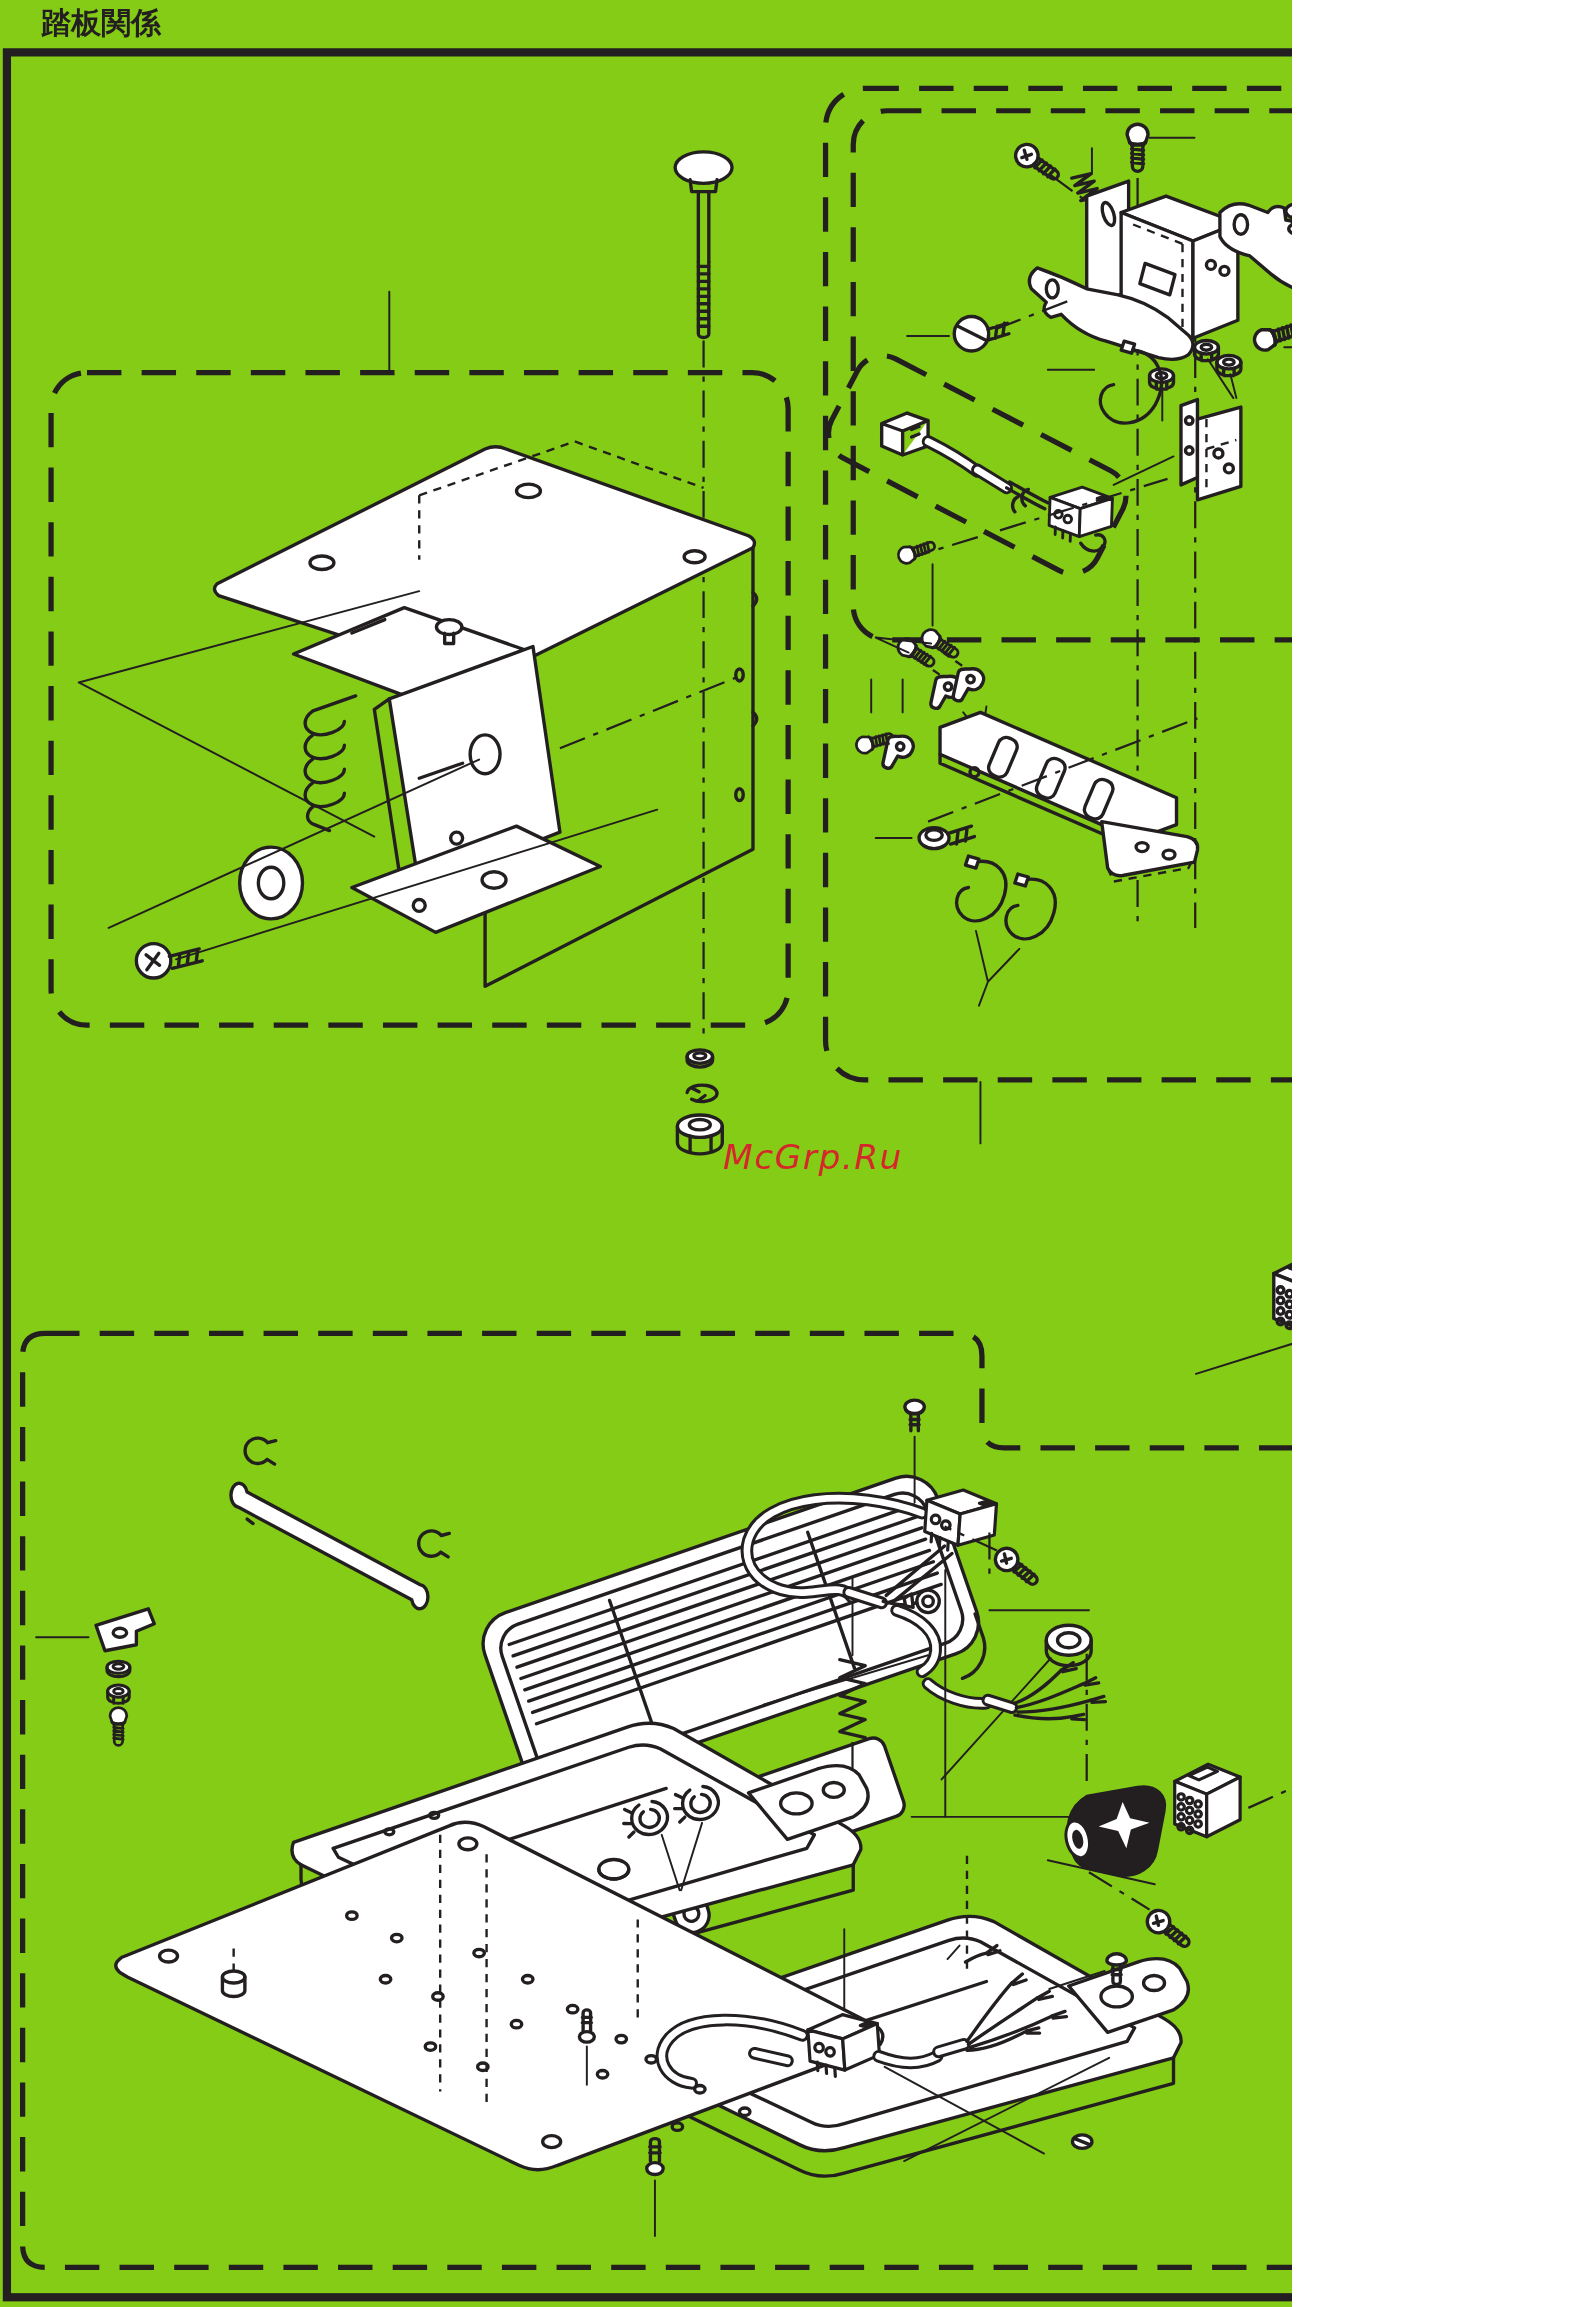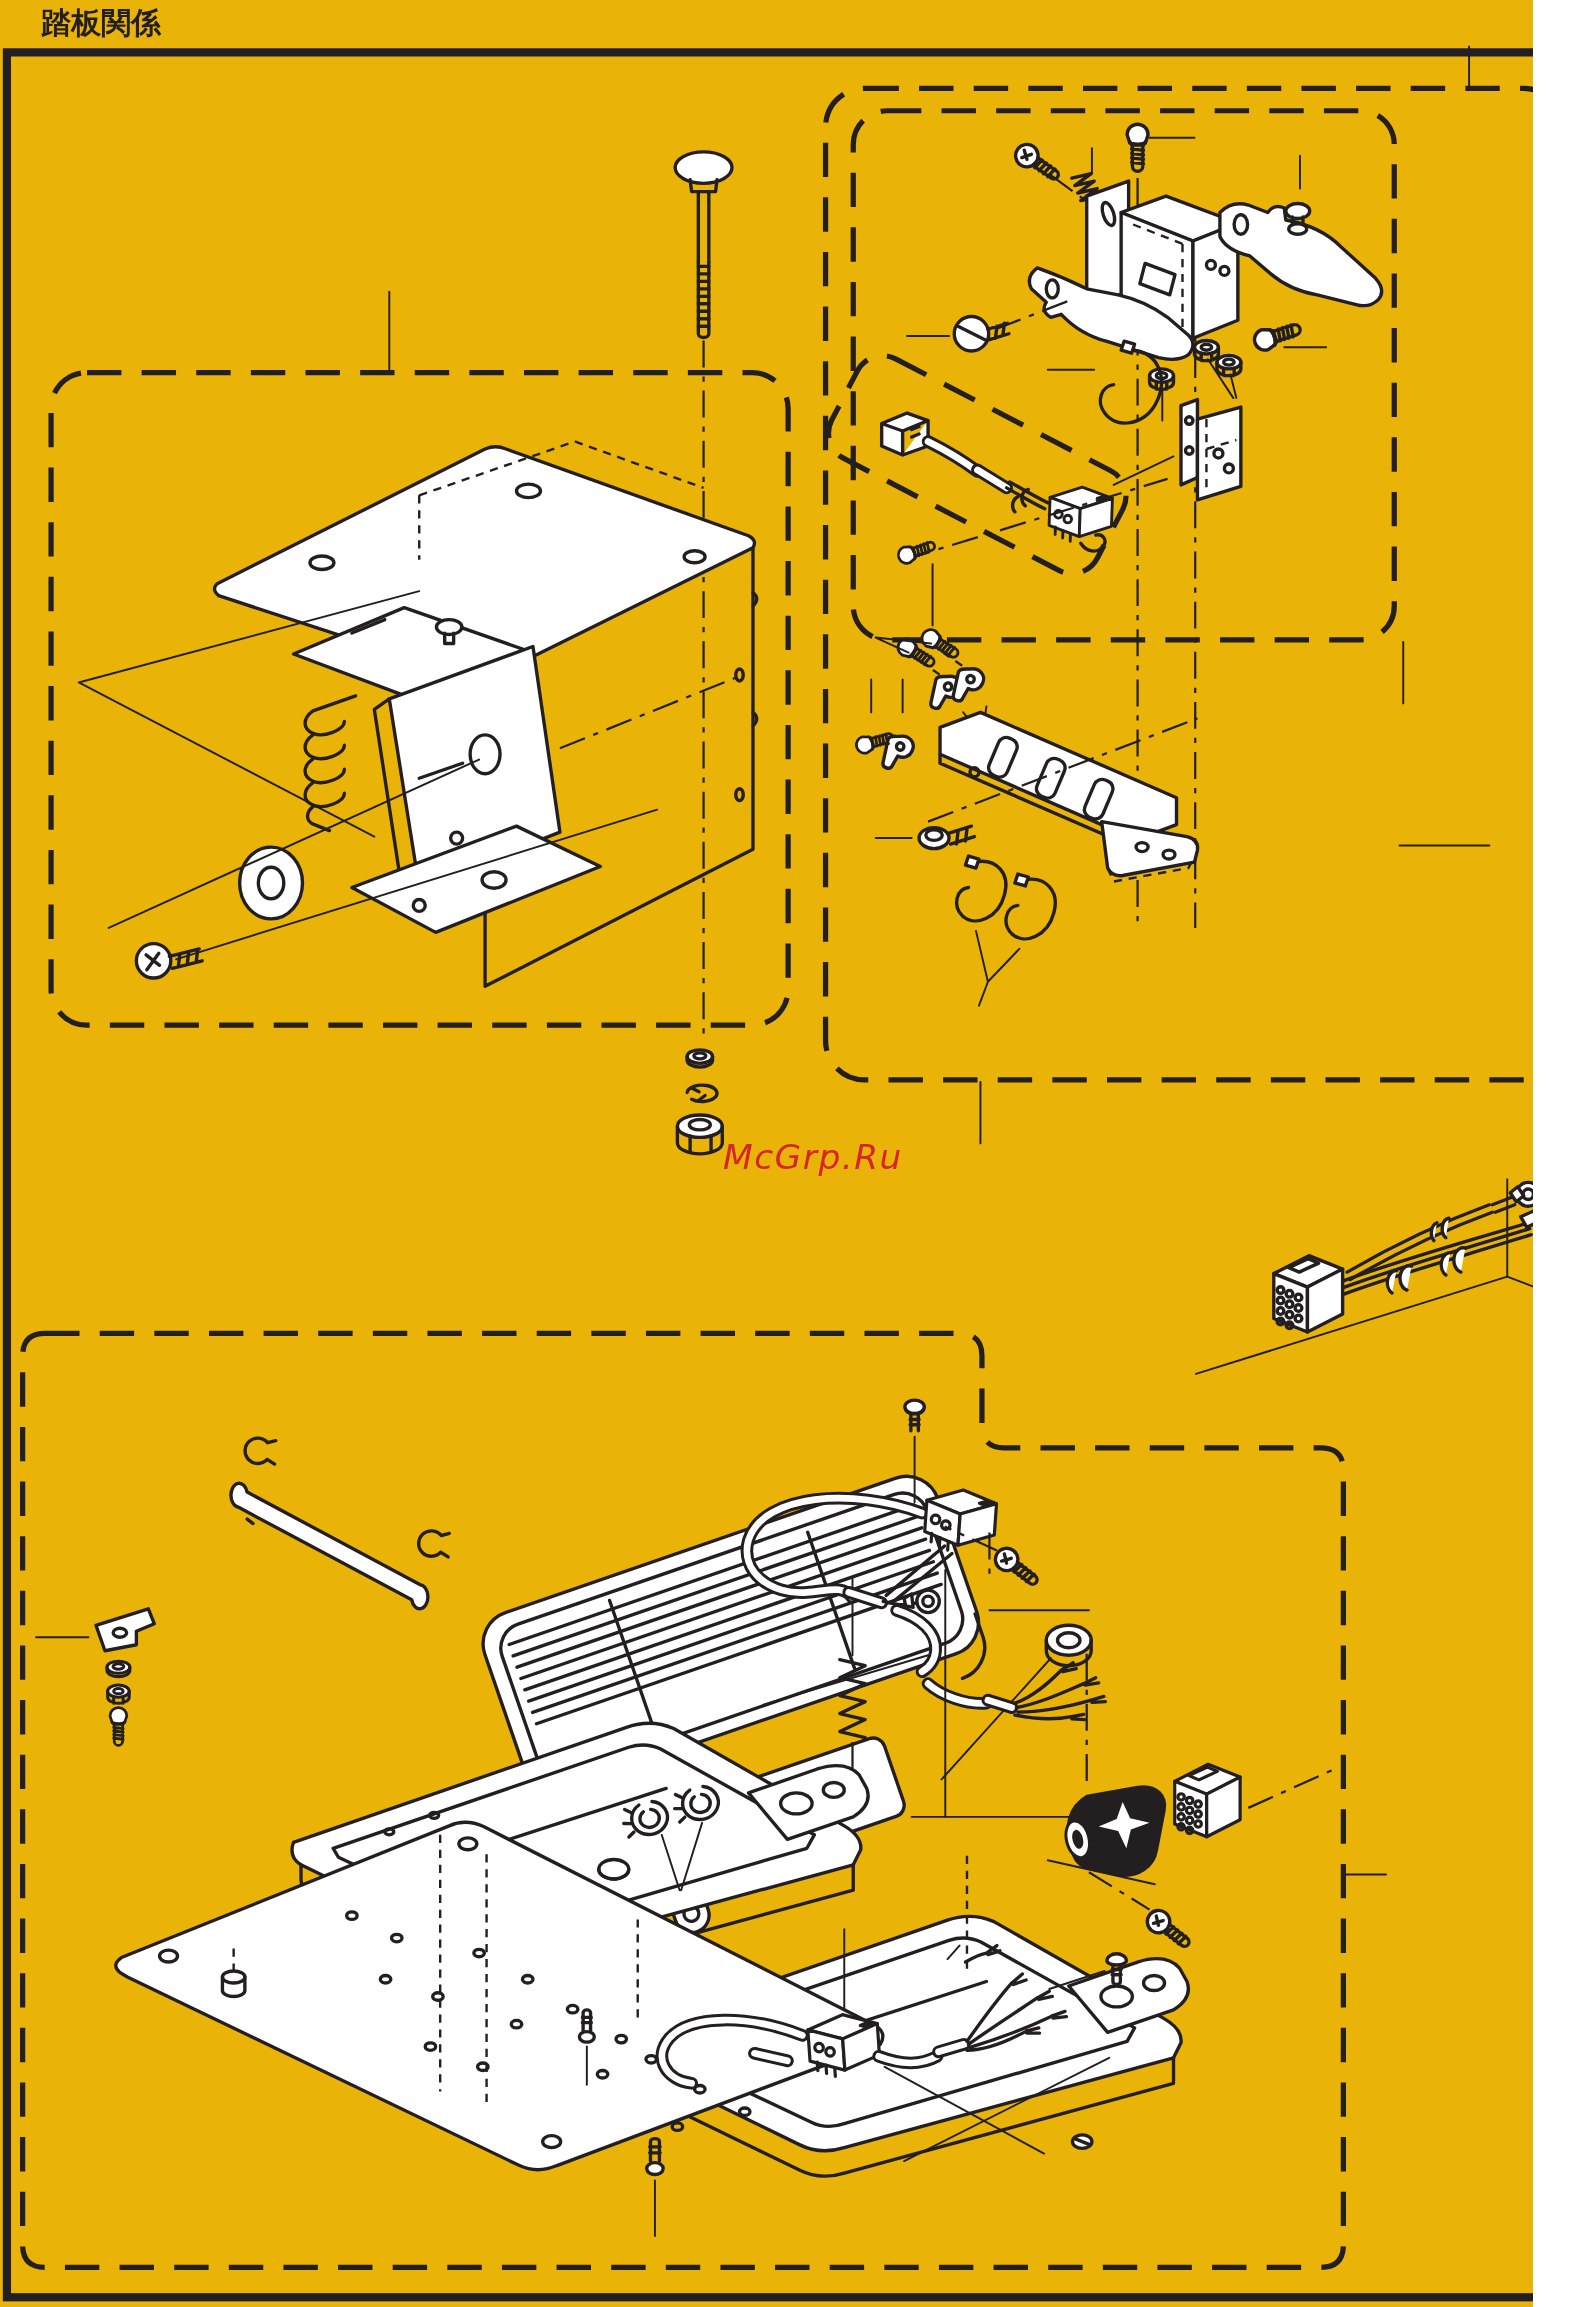--- a/index.html
+++ b/index.html
@@ -1,18 +1,18 @@
 <!DOCTYPE html>
 <html style="font-size:12px"><head>
 <meta charset="utf-8">
 <style>
   :root { --ink:#231f20; }
   html,body { margin:0; padding:0; background:#fff; }
   .page {
-    position:relative; width:1533px; height:2307px; background:#eab308;
+    position:relative; width:1292px; height:2307px; background:#84cc16;
     font-family:"DejaVu Sans","Liberation Sans",sans-serif; overflow:hidden;
   }
   svg { display:block; position:absolute; left:0; top:0; }
   
   .s   { fill:none; stroke:var(--ink); stroke-width:4.5; stroke-linecap:round; stroke-linejoin:round; }
   .sf  { fill:#ffffff; stroke:var(--ink); stroke-width:4.5; stroke-linejoin:round; stroke-linecap:round; }
   .thin{ fill:none; stroke:var(--ink); stroke-width:2.6; stroke-linecap:round; }
   .box { fill:none; stroke:var(--ink); stroke-width:7; stroke-dasharray:46 27; stroke-linecap:butt; }
   .cl  { fill:none; stroke:var(--ink); stroke-width:3;  stroke-dasharray:36 12 7 12; }
   .hid { fill:none; stroke:var(--ink); stroke-width:3.2; stroke-dasharray:11 9; }

